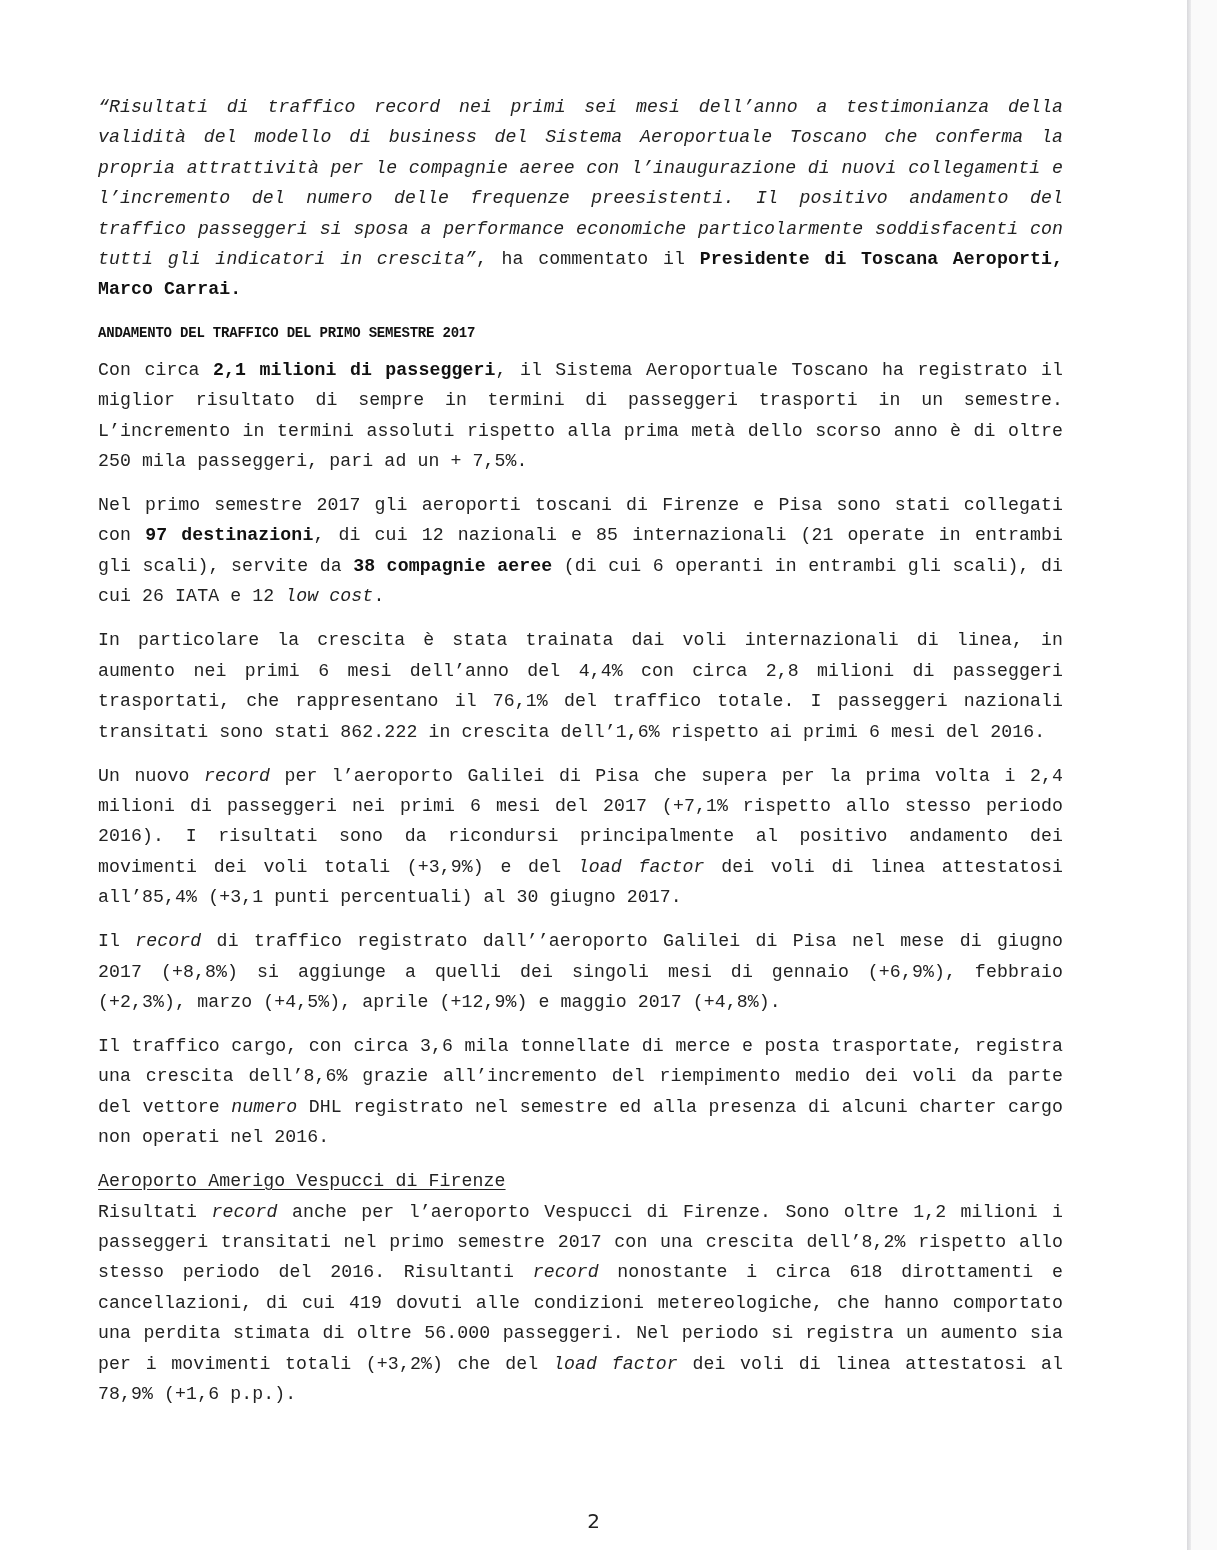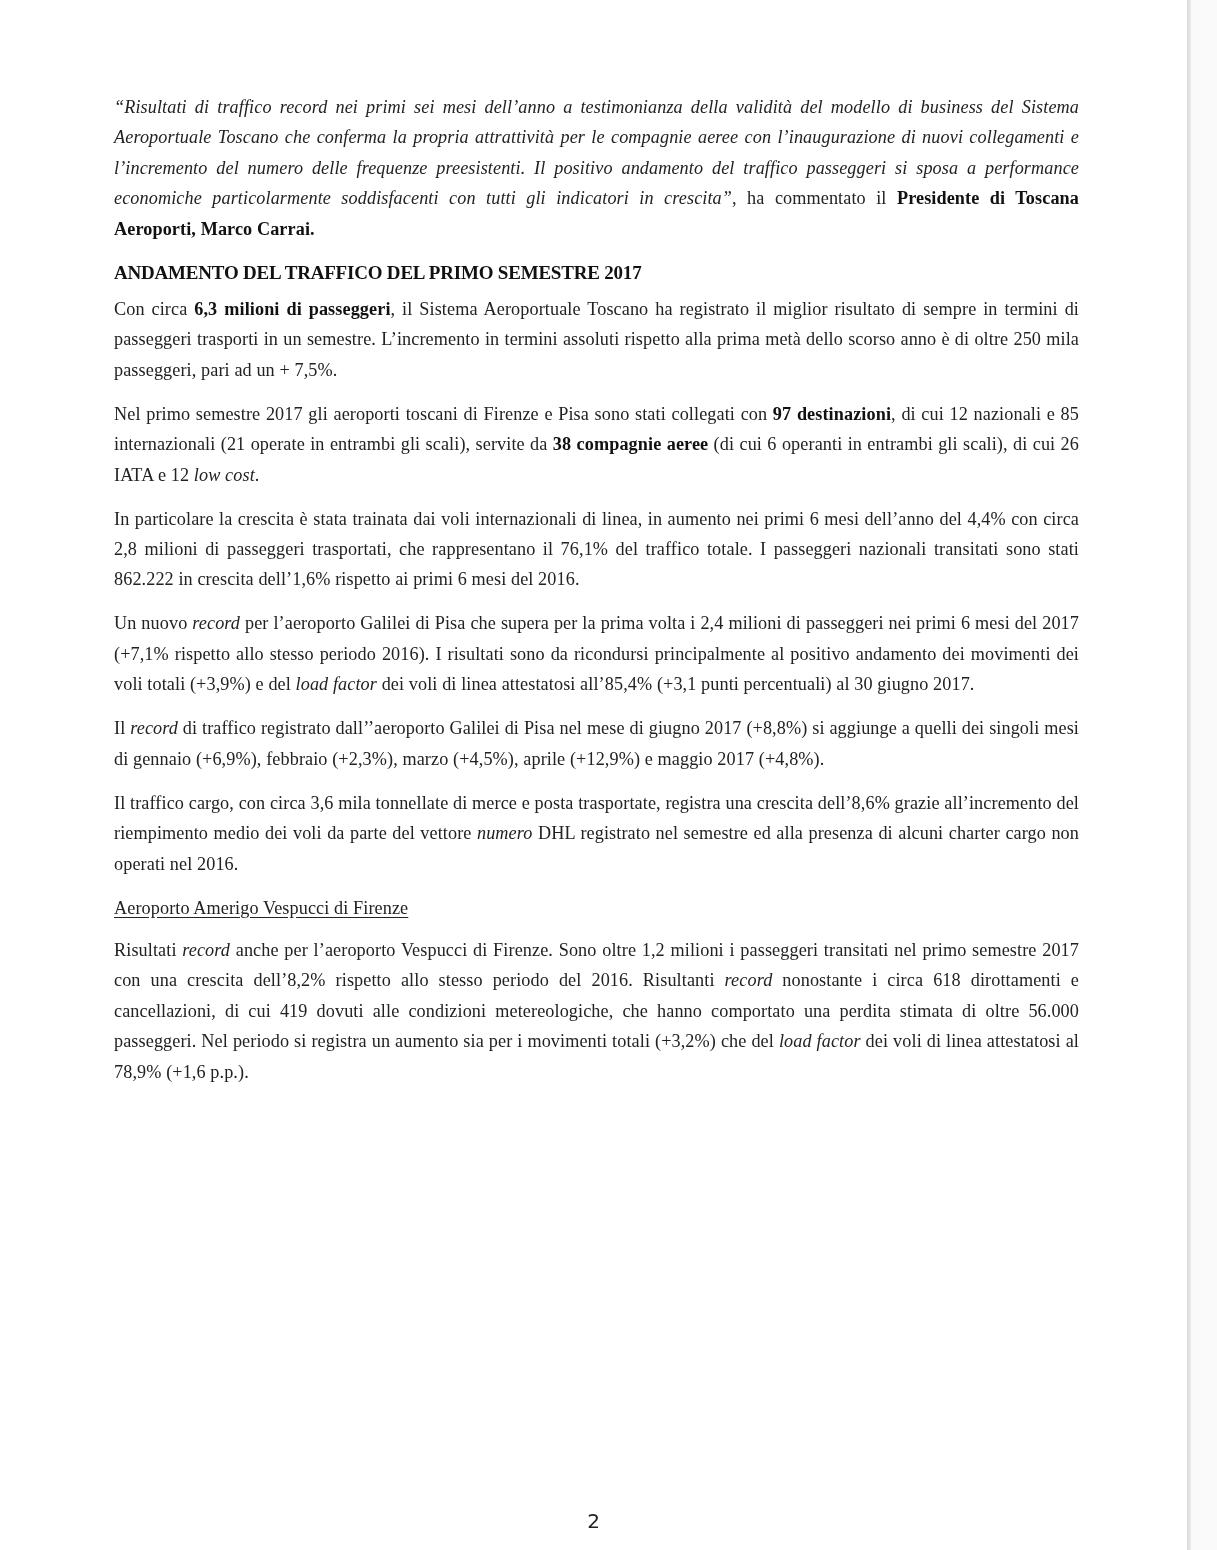--- a/index.html
+++ b/index.html
@@ -27,50 +27,50 @@
     .page-edge {
       position: absolute;
       left: 1187px;
       top: 0;
       width: 4px;
       height: 1550px;
       background: linear-gradient(to right, #d9d9dc, #ececee);
     }
     .content {
       position: absolute;
-      left: 114px;
+      left: 98px;
       top: 92px;
       width: 965px;
-      font-family: Liberation Serif, serif;
+      font-family: Liberation Mono, monospace;
       font-size: 18.2px;
       line-height: 30.4px;
       color: #222222;
       letter-spacing: 0.1px;
     }
     p {
       margin: 0 0 13.6px 0;
       text-align: justify;
       text-align-last: left;
     }
     em { font-style: italic; }
     strong { font-weight: bold; color: #111; }
     .heading {
       font-weight: bold;
-      font-size: 19px;
+      font-size: 14px;
       color: #111;
       margin: 12px 0 6px 0;
       letter-spacing: -0.2px;
     }
     .subhead {
       text-decoration: underline;
       text-underline-offset: 3px;
       margin: 0;
       display: block;
     }
-    .sub-para { margin-top: 12px; }
+    .sub-para { margin-top: 0; }
     .page-number {
       position: absolute;
       left: 0;
       width: 1187px;
       top: 1509px;
       text-align: center;
       font-family: "DejaVu Sans", sans-serif;
       font-size: 20px;
       color: #222;
     }
@@ -79,21 +79,21 @@
 <body>
 
 <div class="viewport">
   <div class="page">
     <div class="content">
 
       <p><em>“Risultati di traffico record nei primi sei mesi dell’anno a testimonianza della validità del modello di business del Sistema Aeroportuale Toscano che conferma la propria attrattività per le compagnie aeree con l’inaugurazione di nuovi collegamenti e l’incremento del numero delle frequenze preesistenti. Il positivo andamento del traffico passeggeri si sposa a performance economiche particolarmente soddisfacenti con tutti gli indicatori in crescita”</em><span>, ha commentato il </span><strong>Presidente di Toscana Aeroporti, Marco Carrai.</strong></p>
 
       <div class="heading">ANDAMENTO DEL TRAFFICO DEL PRIMO SEMESTRE 2017</div>
 
-      <p><span>Con circa </span><strong>6,3 milioni di passeggeri</strong><span>, il Sistema Aeroportuale Toscano ha registrato il miglior risultato di sempre in termini di passeggeri trasporti in un semestre. L’incremento in termini assoluti rispetto alla prima metà dello scorso anno è di oltre 250 mila passeggeri, pari ad un + 7,5%.</span></p>
+      <p><span>Con circa </span><strong>2,1 milioni di passeggeri</strong><span>, il Sistema Aeroportuale Toscano ha registrato il miglior risultato di sempre in termini di passeggeri trasporti in un semestre. L’incremento in termini assoluti rispetto alla prima metà dello scorso anno è di oltre 250 mila passeggeri, pari ad un + 7,5%.</span></p>
 
       <p><span>Nel primo semestre 2017 gli aeroporti toscani di Firenze e Pisa sono stati collegati con </span><strong>97 destinazioni</strong><span>, di cui 12 nazionali e 85 internazionali (21 operate in entrambi gli scali), servite da </span><strong>38 compagnie aeree</strong><span> (di cui 6 operanti in entrambi gli scali), di cui 26 IATA e 12 </span><em>low cost</em><span>.</span></p>
 
       <p>In particolare la crescita è stata trainata dai voli internazionali di linea, in aumento nei primi 6 mesi dell’anno del 4,4% con circa 2,8 milioni di passeggeri trasportati, che rappresentano il 76,1% del traffico totale. I passeggeri nazionali transitati sono stati 862.222 in crescita dell’1,6% rispetto ai primi 6 mesi del 2016.</p>
 
 
 
       <p class="sub-para"><span>Un nuovo </span><em>record</em><span> per l’aeroporto Galilei di Pisa che supera per la prima volta i 2,4 milioni di passeggeri nei primi 6 mesi del 2017 (+7,1% rispetto allo stesso periodo 2016). I risultati sono da ricondursi principalmente al positivo andamento dei movimenti dei voli totali (+3,9%) e del </span><em>load factor</em><span> dei voli di linea attestatosi all’85,4% (+3,1 punti percentuali) al 30 giugno 2017.</span></p>
 
       <p><span>Il </span><em>record</em><span> di traffico registrato dall’’aeroporto Galilei di Pisa nel mese di giugno 2017 (+8,8%) si aggiunge a quelli dei singoli mesi di gennaio (+6,9%), febbraio (+2,3%), marzo (+4,5%), aprile (+12,9%) e maggio 2017 (+4,8%).</span></p>

